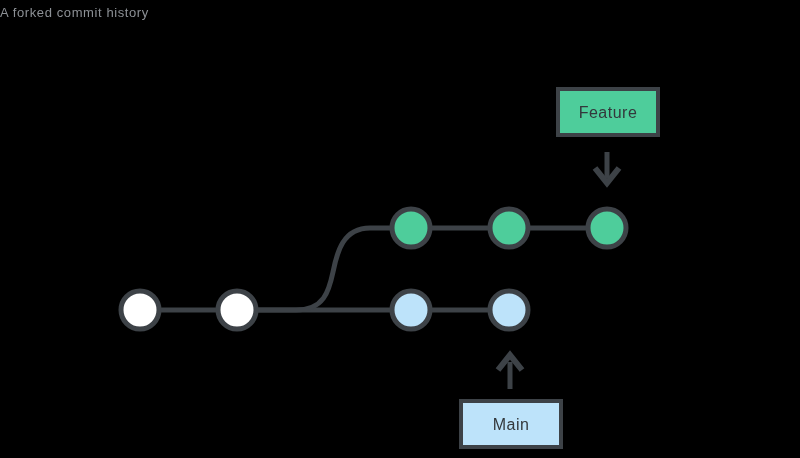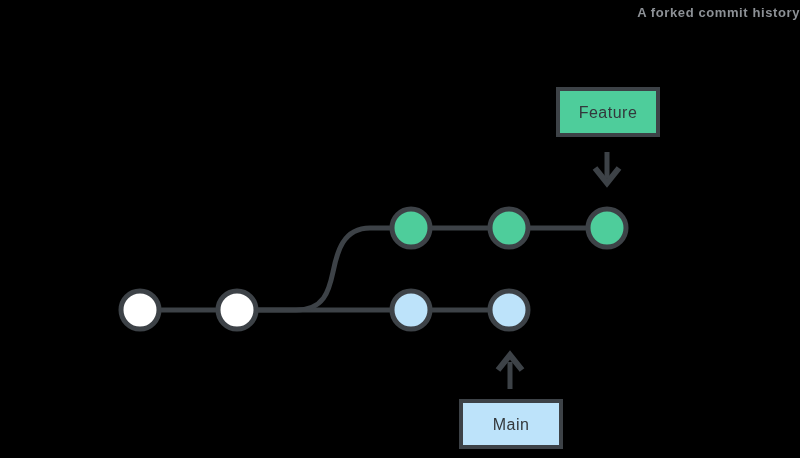--- a/index.html
+++ b/index.html
@@ -11,23 +11,23 @@
   }
   .stage {
     position: relative;
     width: 800px; height: 458px;
     background: var(--background, #000);
   }
   .diagram-title {
     position: absolute;
     top: 5px; left: 0;
     width: 100%;
-    text-align: right;
+    text-align: left;
     font-size: 13px;
-    font-weight: bold;
+    font-weight: normal;
     letter-spacing: 0.6px;
     color: var(--title-text, #8d9196);
   }
   svg { position: absolute; top: 0; left: 0; }
   .edge {
     fill: none;
     stroke: var(--stroke, #3d4247);
     stroke-width: 5;
   }
   .arrow-shaft {

